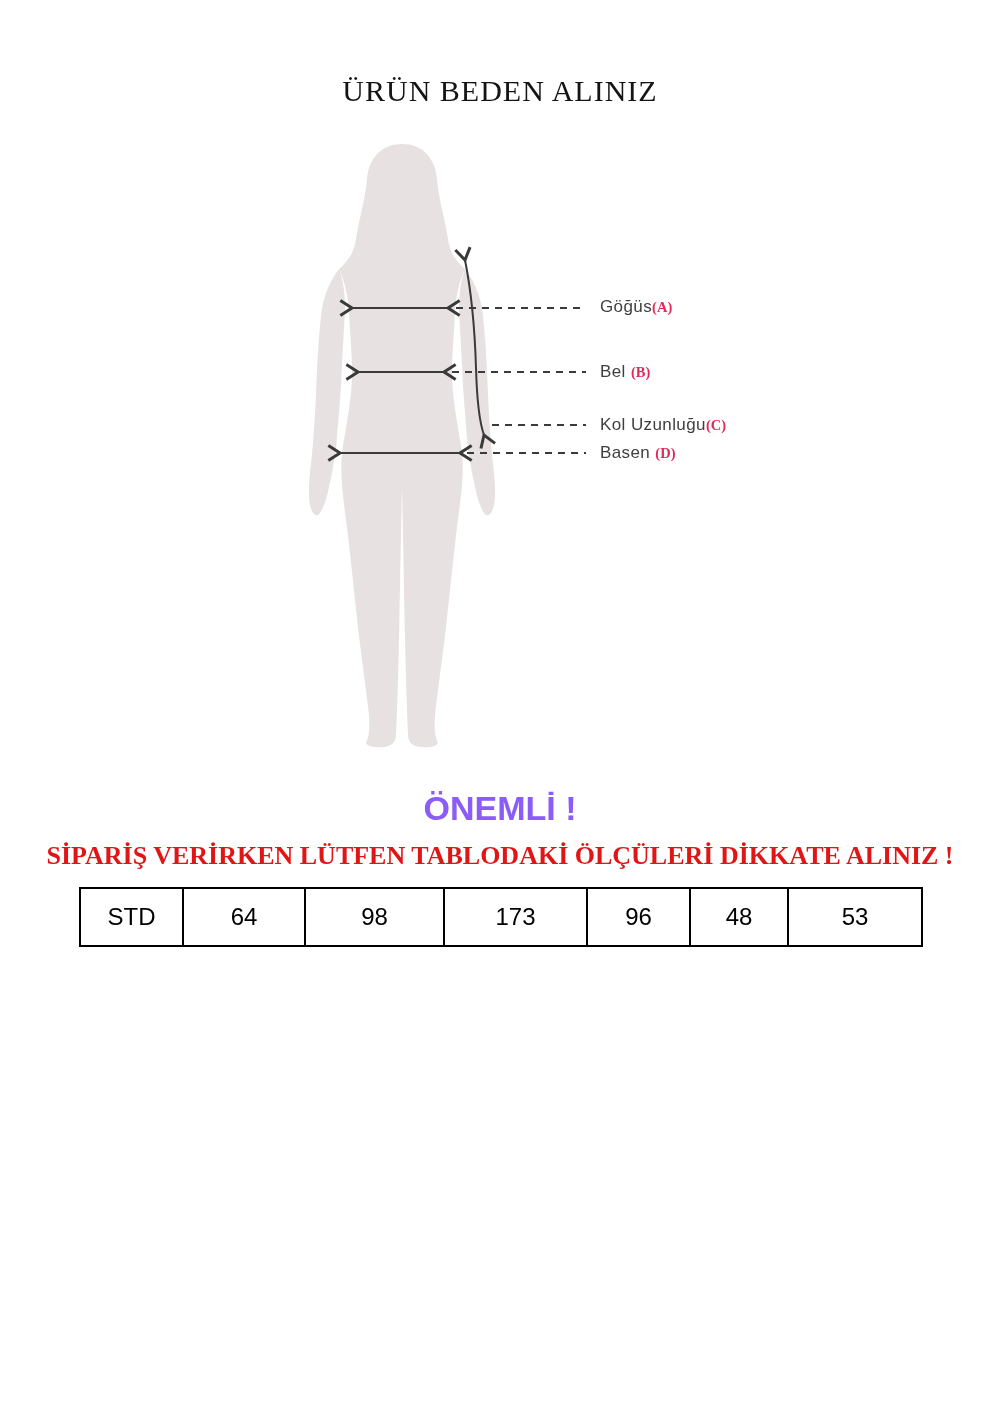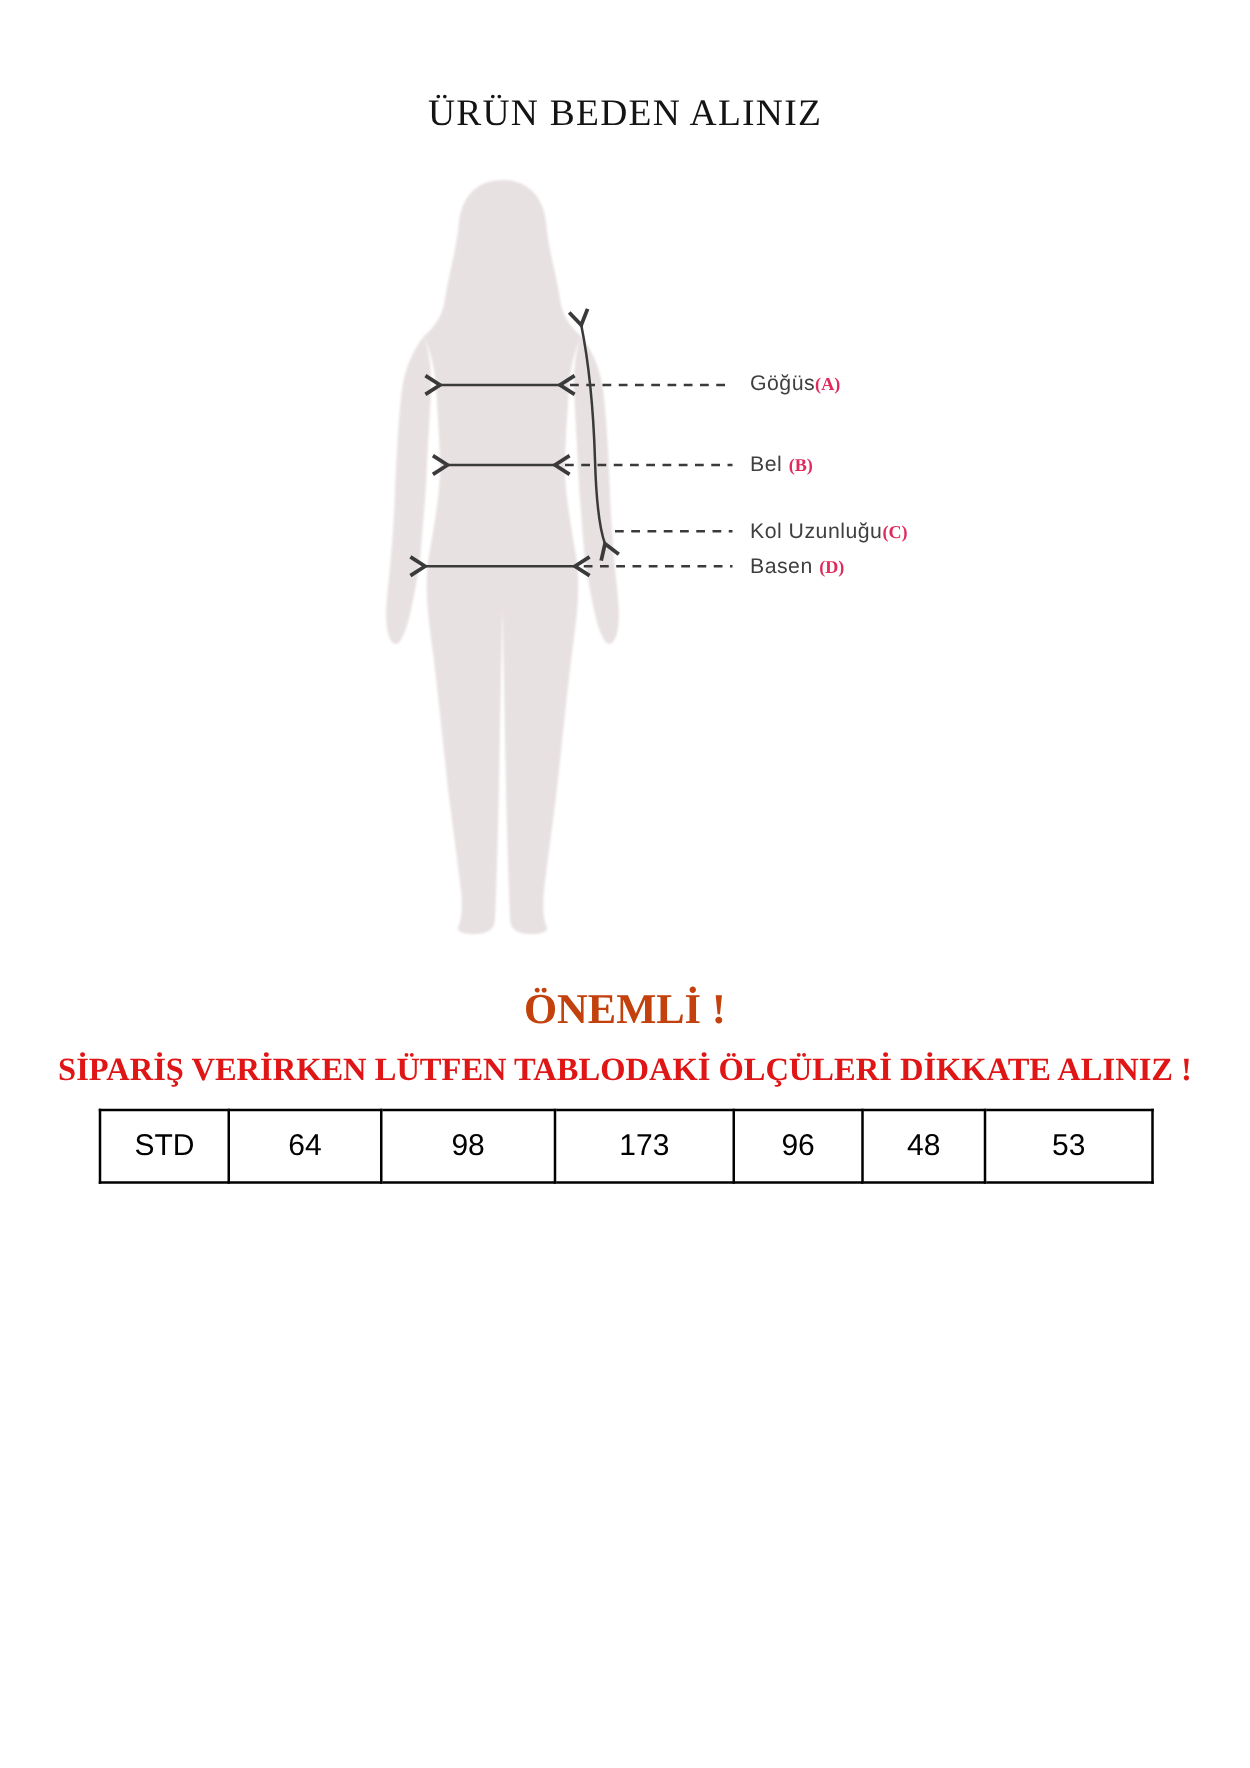--- a/index.html
+++ b/index.html
@@ -57,24 +57,24 @@
   .label-kol   { top: 413px; text-align: center; }
   .label-basen { top: 441px; }
 
   
   .important-heading {
     position: absolute;
     top: 789px;
     left: 0;
     width: 100%;
     text-align: center;
-    font-family: Liberation Serif, serif;
+    font-family: Liberation Sans, sans-serif;
     font-weight: bold;
     font-size: 34px;
-    color: #c2410c;
+    color: #8b5cf6;
   }
   .warning-text {
     position: absolute;
     top: 841px;
     left: 0;
     width: 100%;
     text-align: center;
     font-family: "Liberation Serif", serif;
     font-weight: bold;
     font-size: 26px;

